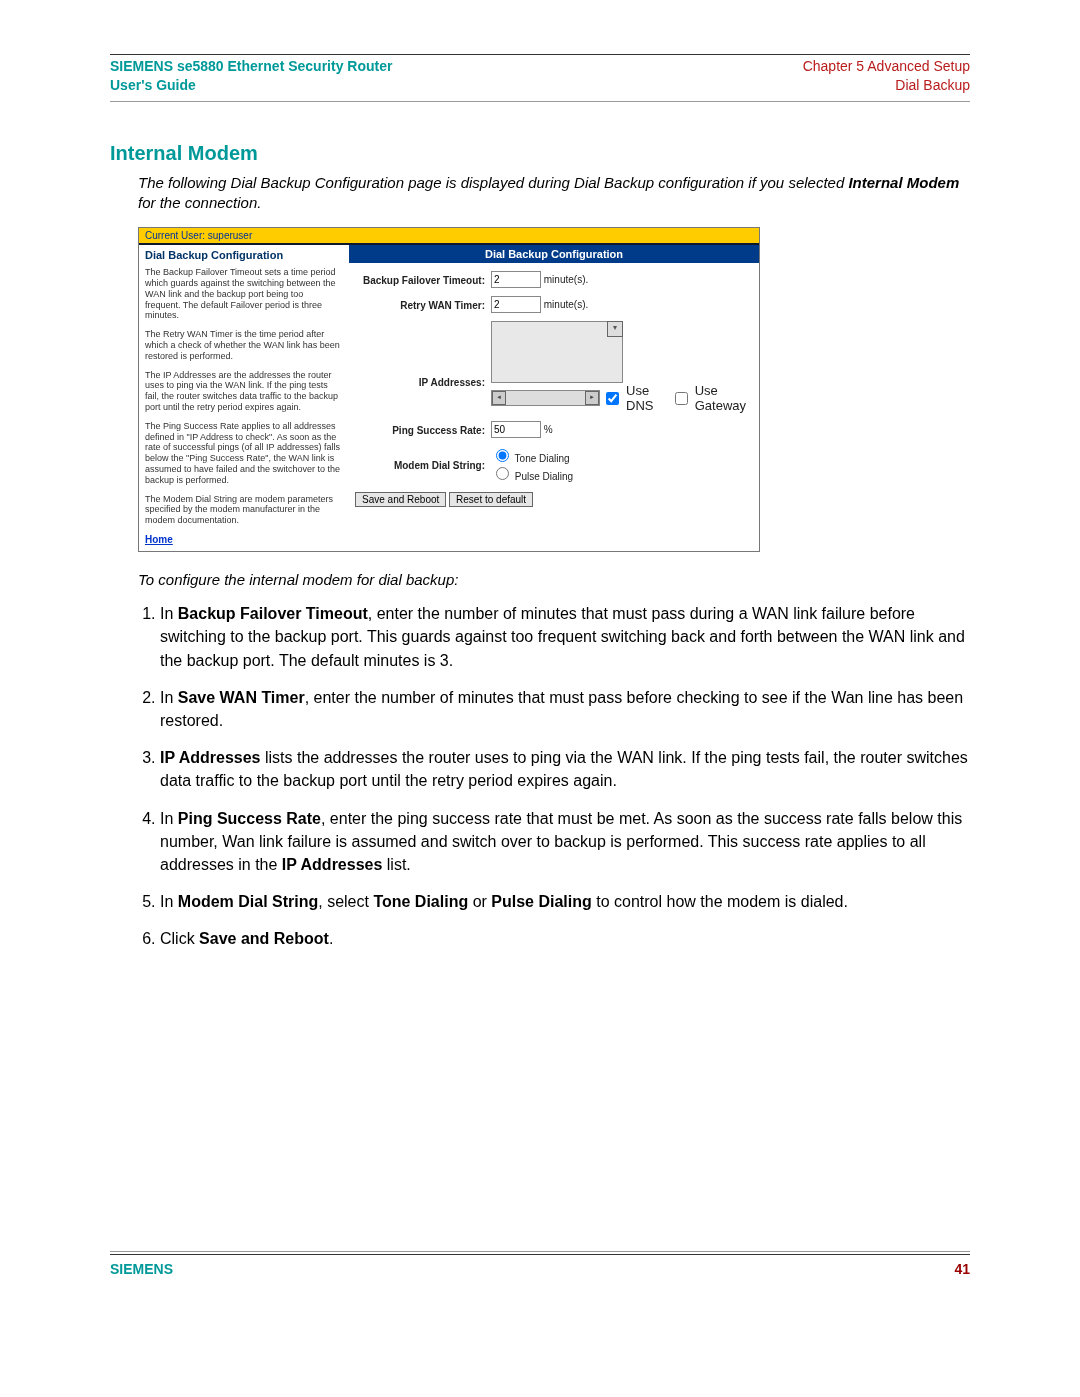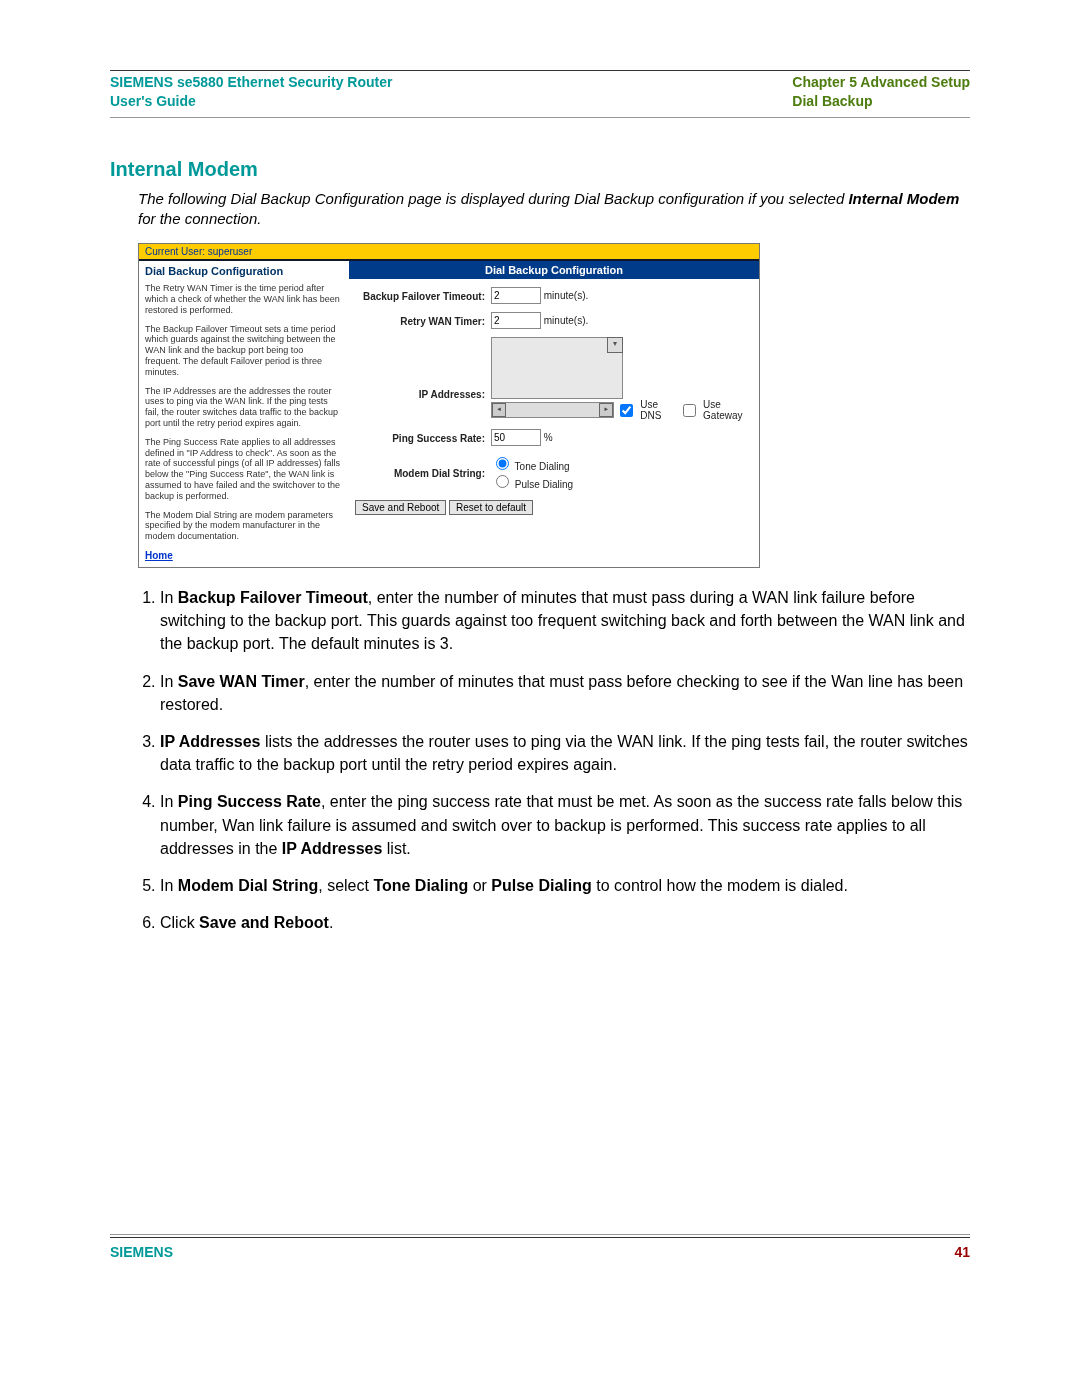--- a/index.html
+++ b/index.html
@@ -4,35 +4,35 @@
 <style>
   body {
     margin: 0;
     padding: 0;
     background: #fff;
     font-family: Arial, Helvetica, sans-serif;
     color: #000;
     width: 1080px;
   }
   .page {
-    padding: 70px 110px 50px 110px;
+    padding: 54px 110px 50px 110px;
     box-sizing: border-box;
   }
   .hr-thin { border: none; border-top: 1px solid #333; margin: 0 0 2px 0; }
   .hr-top2 { border: none; border-top: 1px solid #999; margin: 0 0 10px 0; }
   .header-row {
     display: flex;
     justify-content: space-between;
     font-size: 14px;
     color: #009999;
     font-weight: bold;
     line-height: 1.35;
     margin-bottom: 6px;
   }
-  .header-right { color: #4d7c0f; font-weight: bold; }
+  .header-right { text-align: right; color: #b91c1c; font-weight: normal; }
   .header-right span:last-child { display:block; }
   .section-title {
     color: #009999;
     font-size: 20px;
     font-weight: bold;
     margin: 40px 0 8px 0;
   }
   .body-text {
     font-size: 15px;
     line-height: 1.35;
@@ -87,21 +87,21 @@
     font-size: 10px; box-sizing: content-box;
   }
   .selbox {
     width: 130px; height: 60px; border: 1px solid #888; background: #e8e8e8;
     display: inline-block; vertical-align: top;
     position: relative;
   }
   .selbox .dd { position:absolute; right:-1px; top:-1px; width:14px; height:14px; border:1px solid #666; background:#ddd; font-size:8px; text-align:center; line-height:12px; color:#555;}
   .scrollbar { width:130px; height:14px; border:1px solid #888; background:#ddd; display:flex; justify-content:space-between; margin-top:-1px;}
   .scrollbar .btn { width:12px; height:12px; border:1px solid #666; background:#ccc; font-size:7px; text-align:center; line-height:10px; color:#444;}
-  .chk-lbl { font-size: 10px; margin-left: 4px; vertical-align: middle;}
+  .chk-lbl { font-size: 13px; margin-left: 4px; vertical-align: middle;}
   .radiorow label { font-size: 10px; }
   .btnrow { margin: 10px 0 4px 6px; }
   .btnrow button {
     font-size: 10px; padding: 1px 6px; border: 1px solid #666; background: #e6e6e6;
   }
 
   ol.instructions {
     margin: 12px 0 0 28px;
     padding-left: 22px;
     font-size: 16px;
@@ -146,22 +146,22 @@
       <span>The following Dial Backup Configuration page is displayed during Dial Backup configuration if you selected </span>
       <b>Internal Modem</b><span> for the connection.</span>
     </p>
   </div>
 
   <div class="shot">
     <div class="userbar">Current User: superuser</div>
     <div class="inner">
       <div class="leftpane">
         <div class="title">Dial Backup Configuration</div>
+        <p>The Backup Failover Timeout sets a time period which guards against the switching between the WAN link and the backup port being too frequent. The default Failover period is three minutes.</p>
         <p>The Retry WAN Timer is the time period after which a check of whether the WAN link has been restored is performed.</p>
-        <p>The Backup Failover Timeout sets a time period which guards against the switching between the WAN link and the backup port being too frequent. The default Failover period is three minutes.</p>
         <p>The IP Addresses are the addresses the router uses to ping via the WAN link. If the ping tests fail, the router switches data traffic to the backup port until the retry period expires again.</p>
         <p>The Ping Success Rate applies to all addresses defined in "IP Address to check". As soon as the rate of successful pings (of all IP addresses) falls below the "Ping Success Rate", the WAN link is assumed to have failed and the switchover to the backup is performed.</p>
         <p>The Modem Dial String are modem parameters specified by the modem manufacturer in the modem documentation.</p>
         <span class="home">Home</span>
       </div>
       <div class="rightpane">
         <div class="rh">Dial Backup Configuration</div>
 
         <div class="formrow">
           <div class="lbl">Backup Failover Timeout:</div>
@@ -215,20 +215,23 @@
         </div>
 
         <div class="btnrow">
           <button>Save and Reboot</button>
           <button>Reset to default</button>
         </div>
       </div>
     </div>
   </div>
 
+  <div class="body-text">
+    <p>To configure the internal modem for dial backup:</p>
+  </div>
 
   <ol class="instructions">
     <li>
       <span>In </span><b>Backup Failover Timeout</b><span>, enter the number of minutes that must pass during a WAN link failure before switching to the backup port. This guards against too frequent switching back and forth between the WAN link and the backup port. The default minutes is 3.</span>
     </li>
     <li>
       <span>In </span><b>Save WAN Timer</b><span>, enter the number of minutes that must pass before checking to see if the Wan line has been restored.</span>
     </li>
     <li>
       <b>IP Addresses</b><span> lists the addresses the router uses to ping via the WAN link. If the ping tests fail, the router switches data traffic to the backup port until the retry period expires again.</span>

